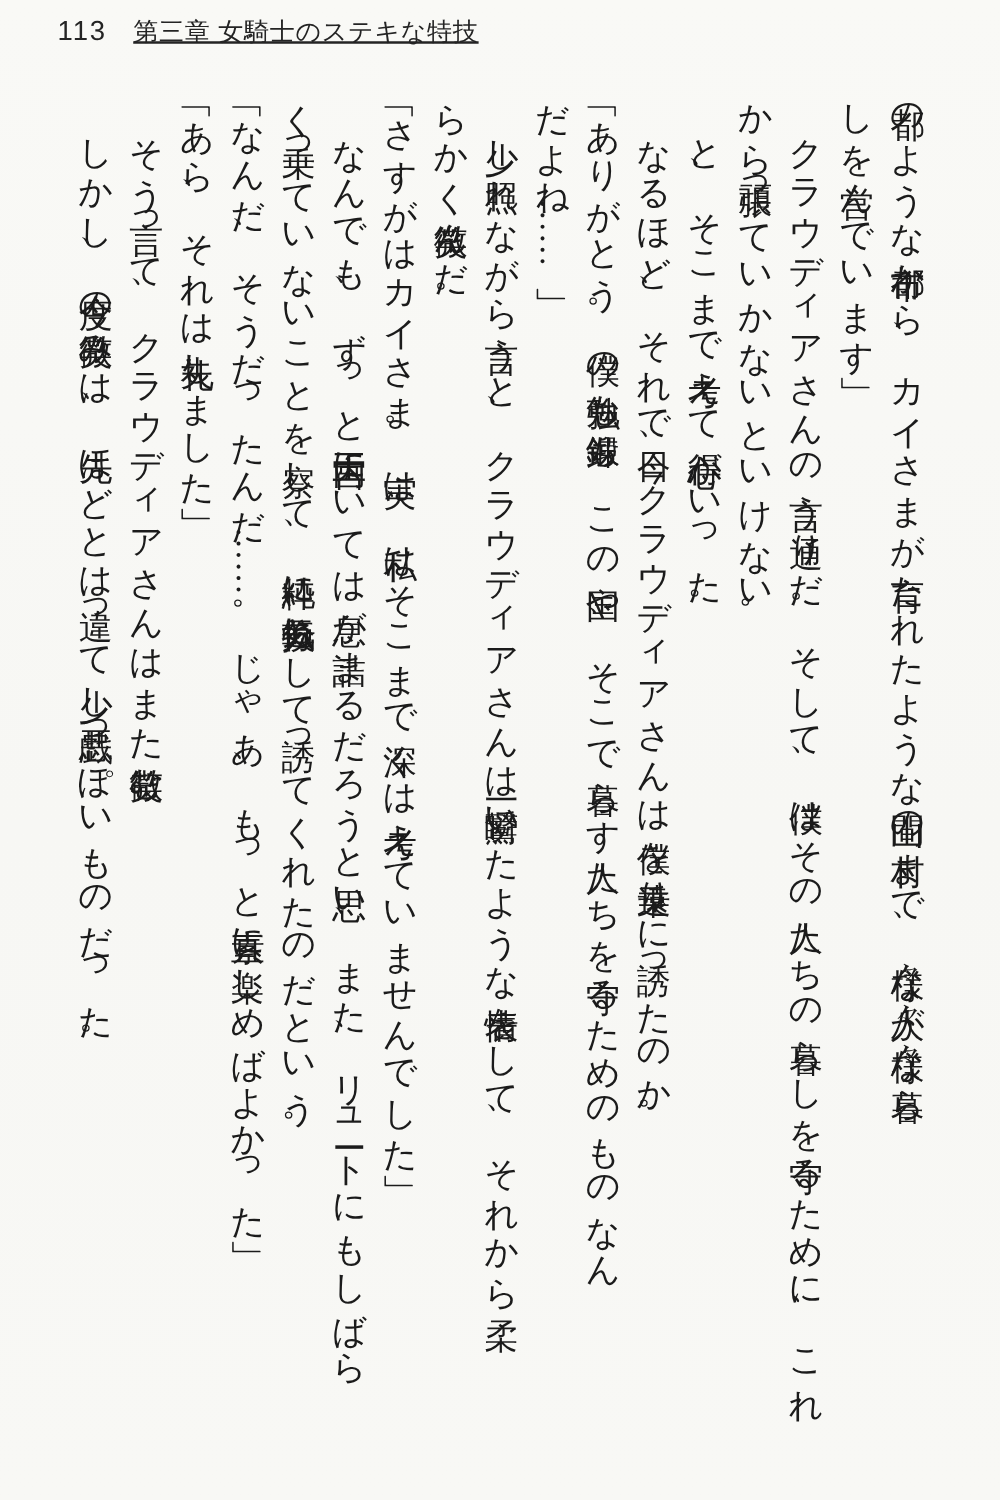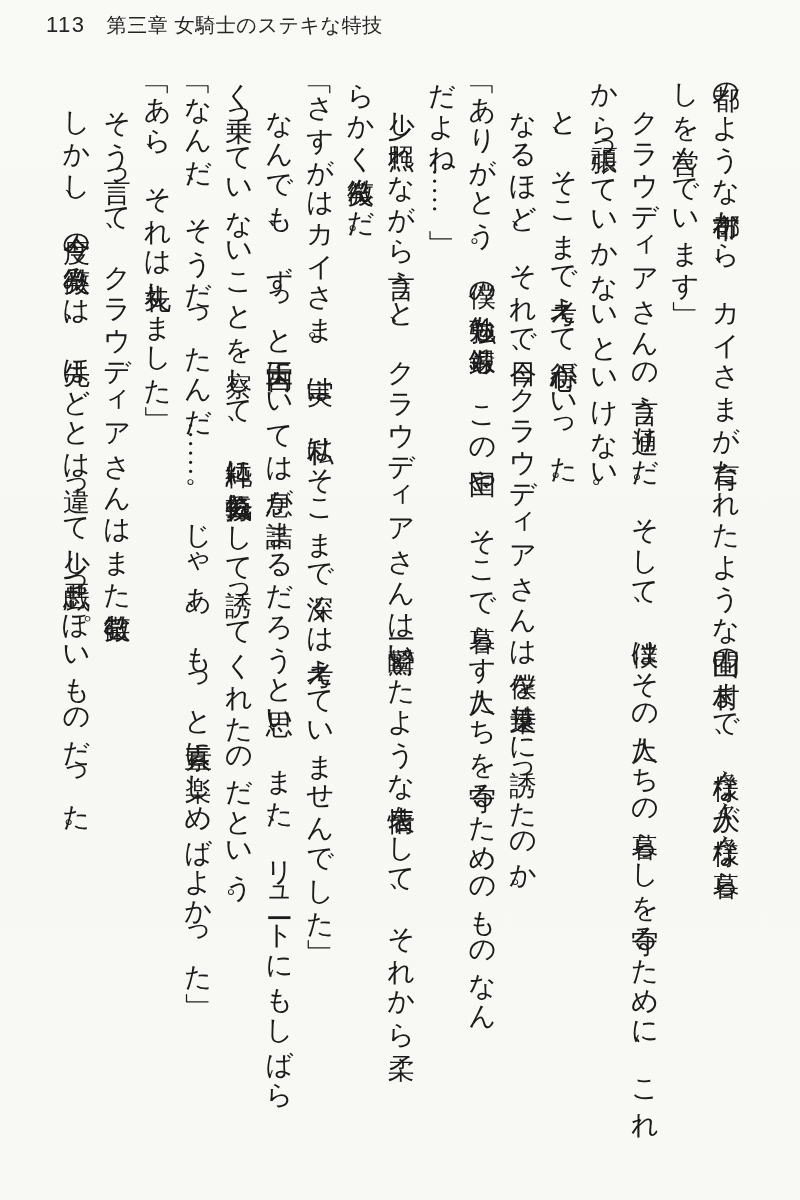--- a/index.html
+++ b/index.html
@@ -32,20 +32,21 @@
     color: #242424;
     white-space: nowrap;
   }
   .page-num {
     font-size: 22px;
     letter-spacing: 1.5px;
   }
   .chapter {
     font-size: 20px;
     letter-spacing: 0.6px;
+    text-decoration: underline;
   }
   .text-block {
     position: absolute;
     top: 64px;
     right: 54px;
     height: 1128px;
     writing-mode: vertical-rl;
     text-orientation: mixed;
     font-size: 27.2px;
     letter-spacing: 0.5px;

